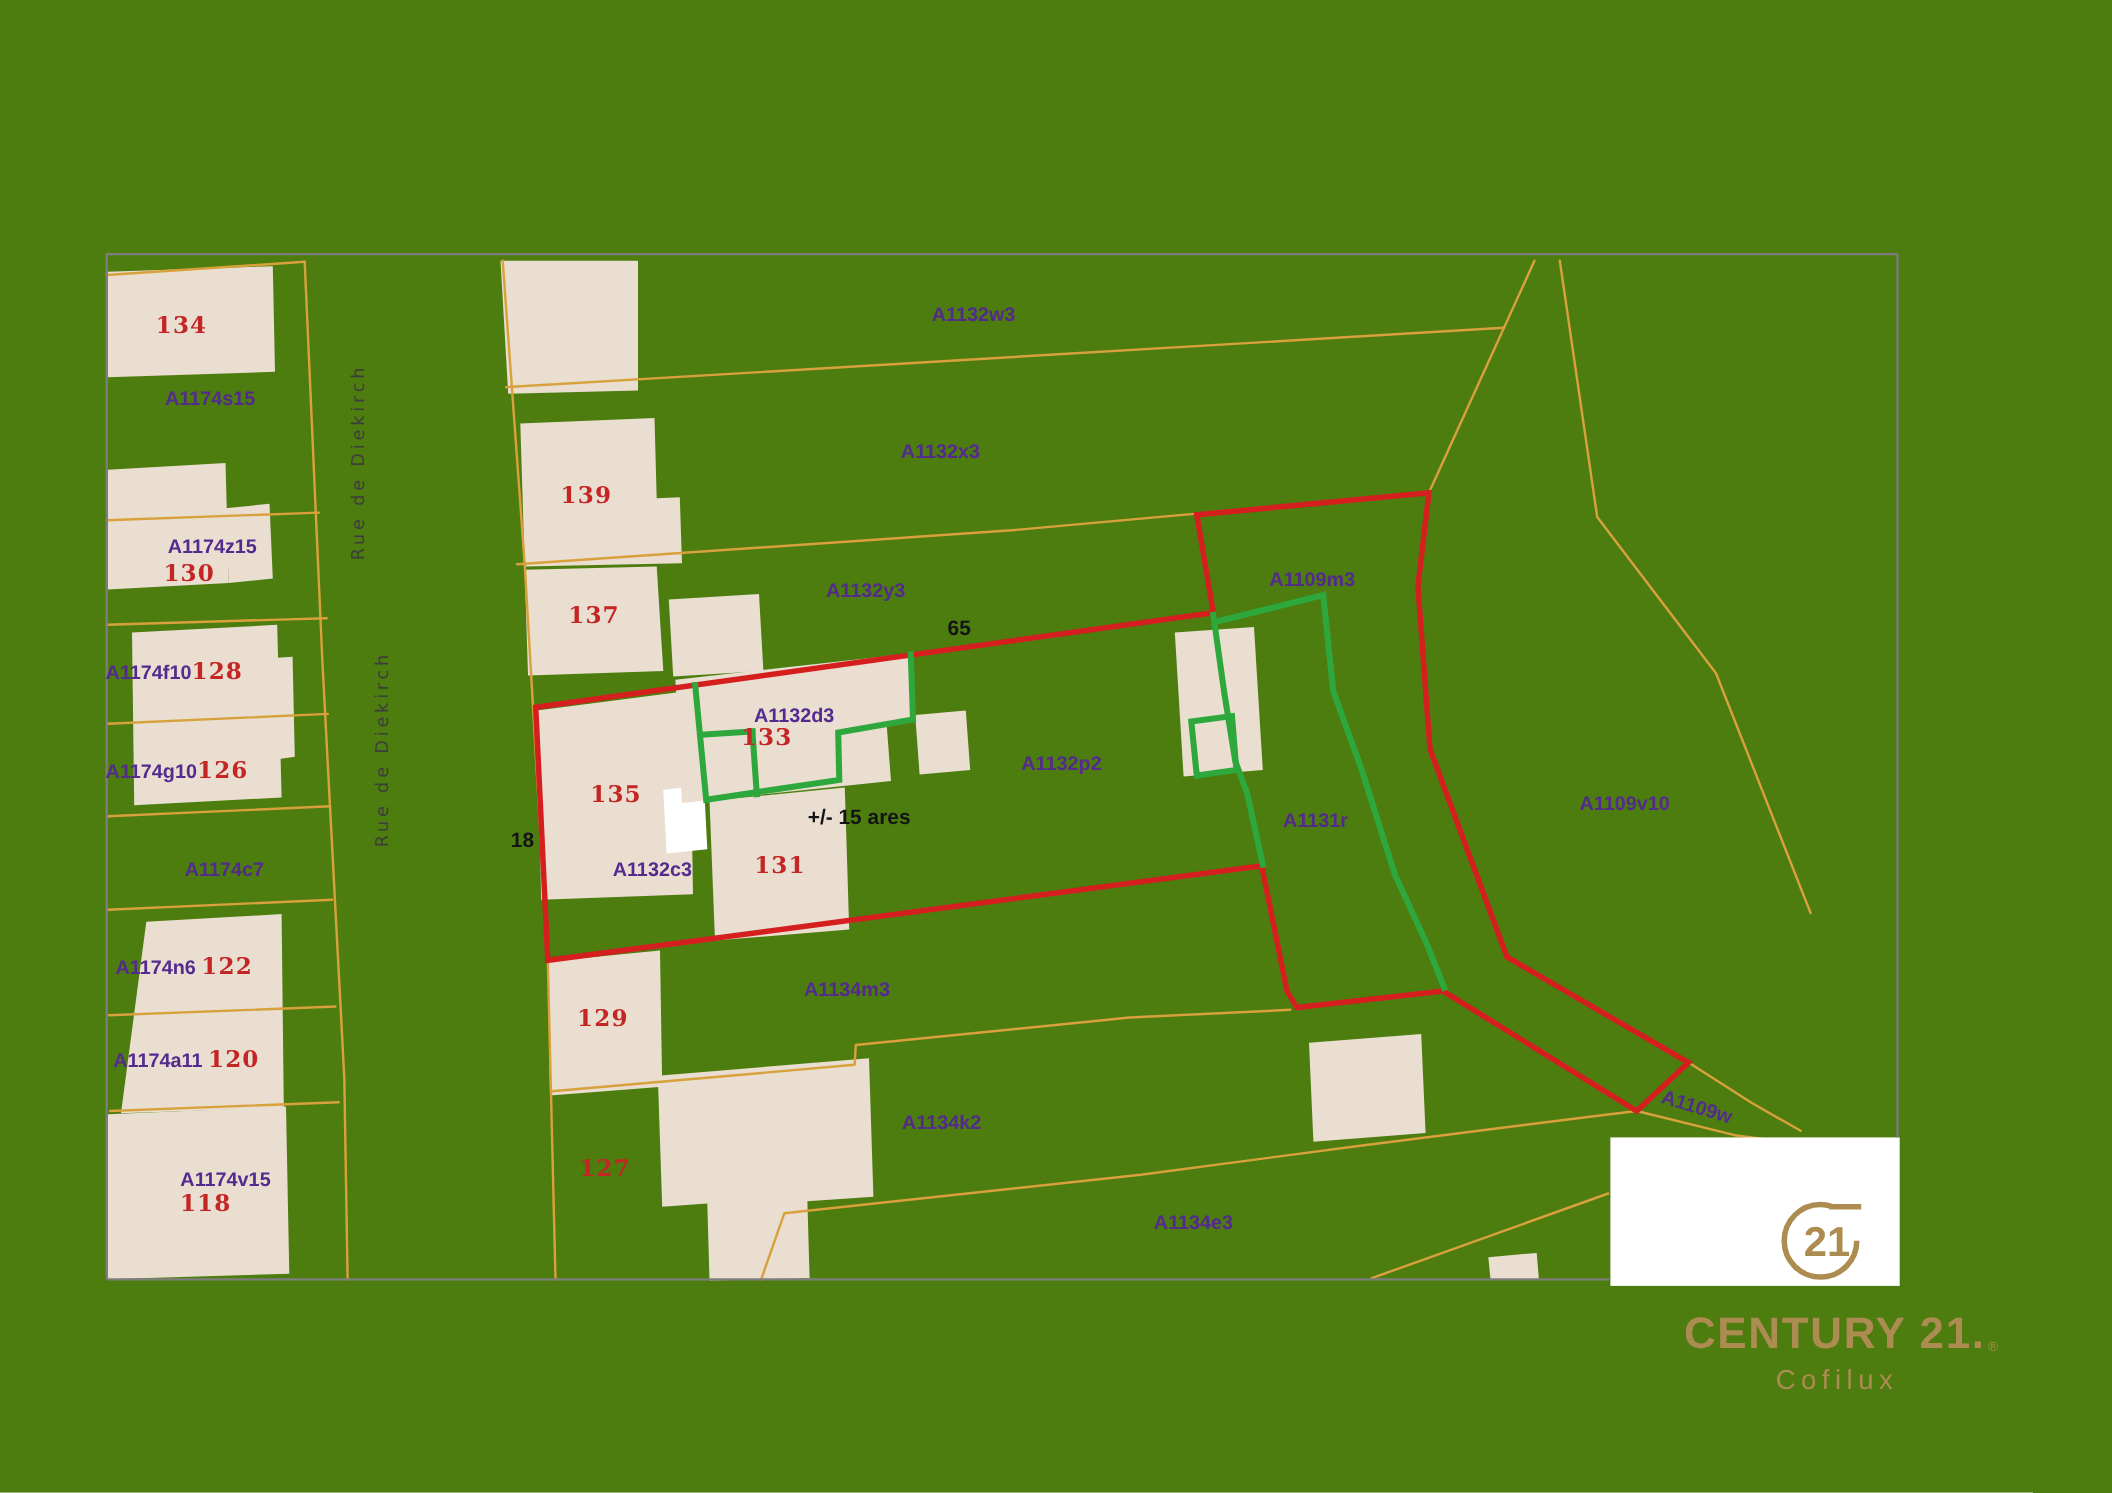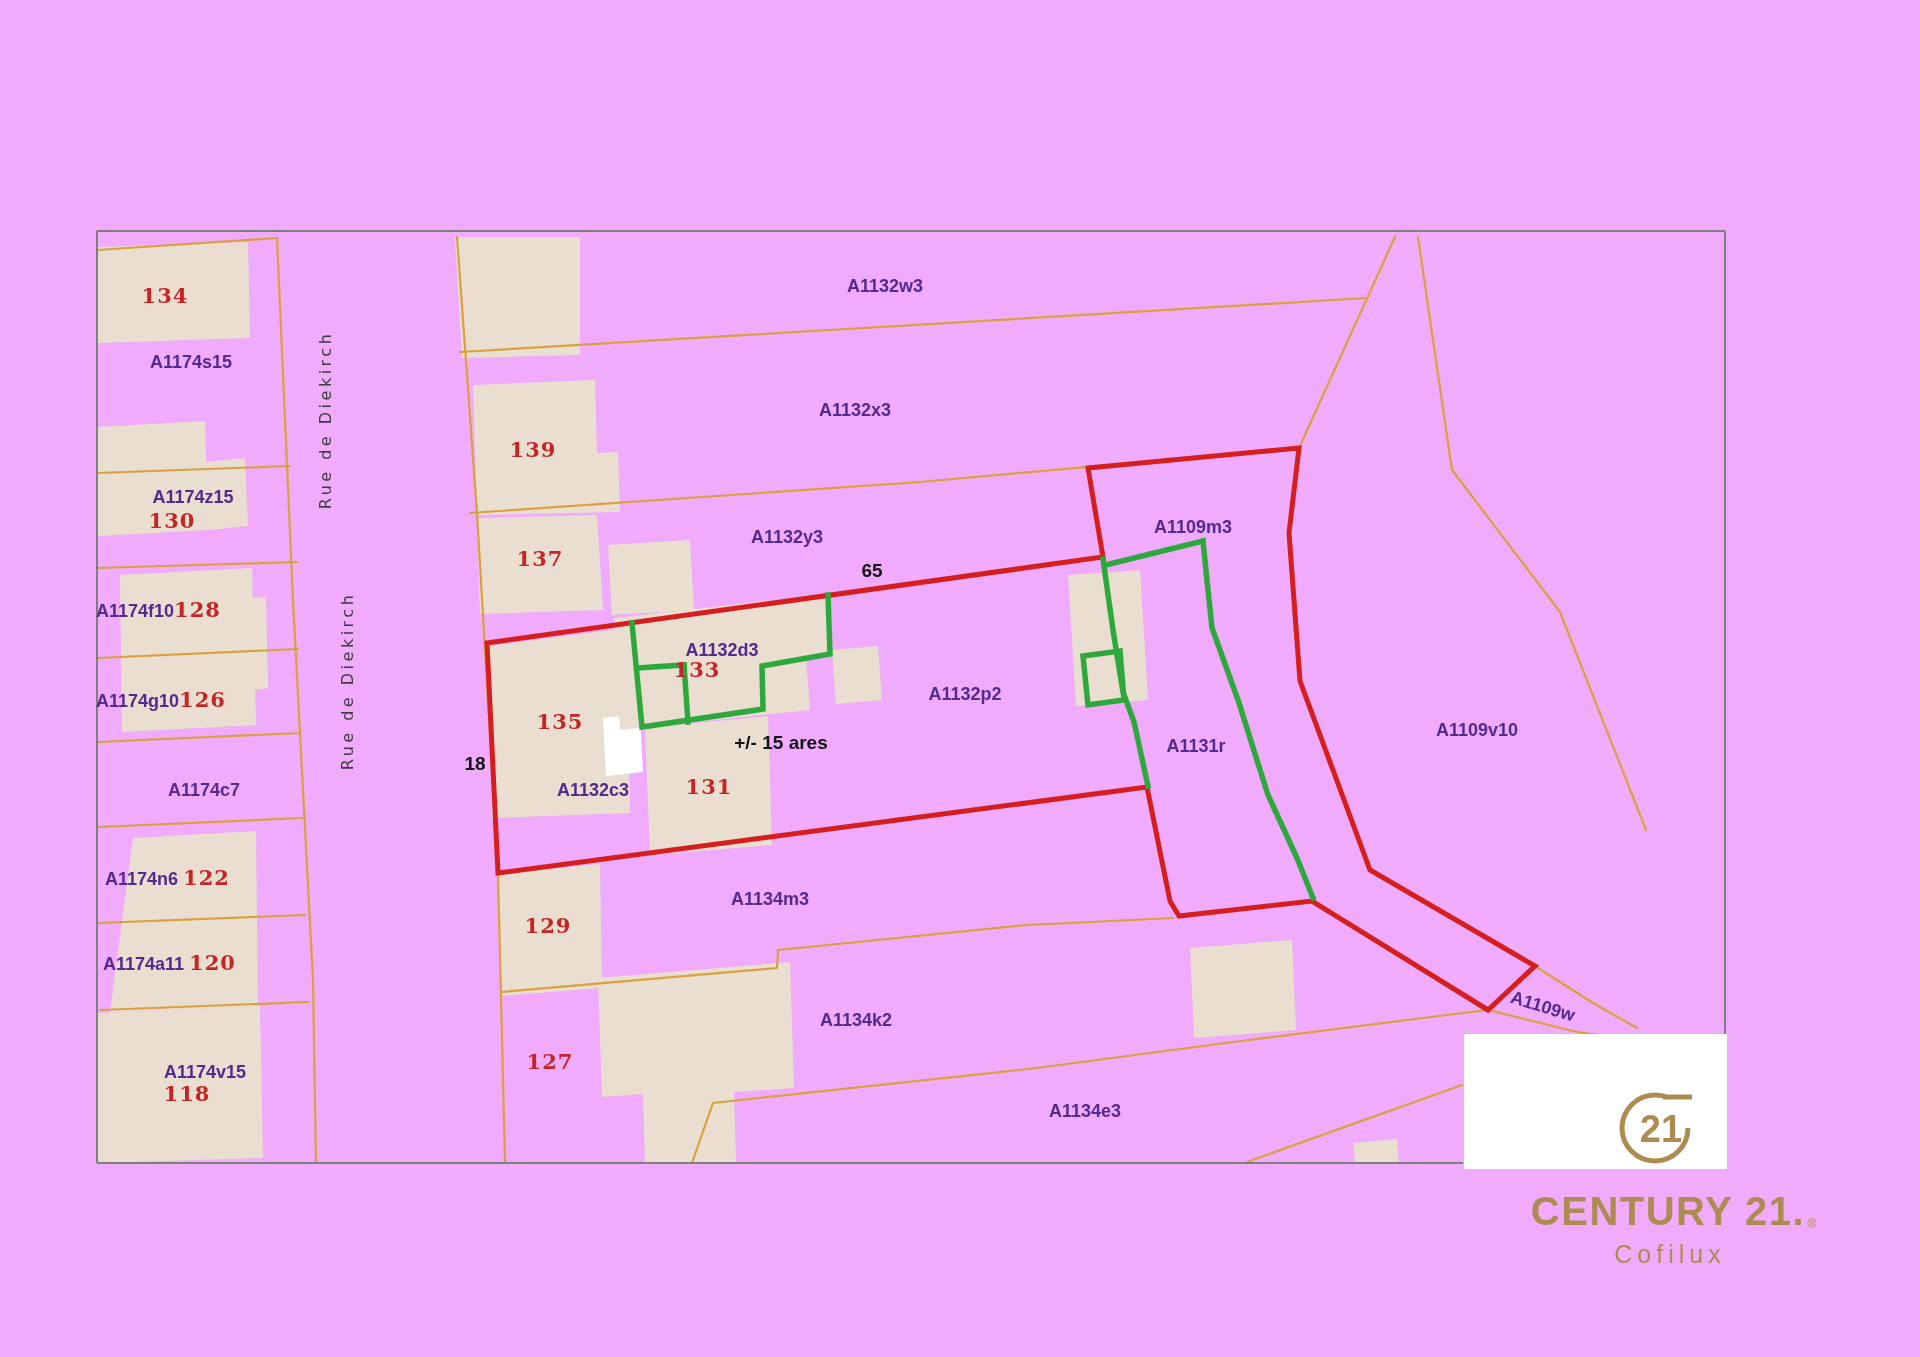--- a/index.html
+++ b/index.html
@@ -1,16 +1,16 @@
 <!DOCTYPE html>
 <html><head>
 <meta charset="utf-8">
 <style>
   html,body { margin:0; padding:0; background:#ffffff; }
-  .stage { position:relative; width:1920px; height:1357px; background:#f0abfc; overflow:hidden;
+  .stage { position:relative; width:1920px; height:1357px; background:#4d7c0f; overflow:hidden;
            font-family:"Liberation Sans", sans-serif; }
   svg { display:block; }
   .bld   { fill:#E9DED0; stroke:none; }
   .cut   { fill:#ffffff; stroke:none; }
   .oline { fill:none; stroke:#D8A13C; stroke-width:2.2; stroke-linejoin:round; stroke-linecap:round; }
   .redl  { fill:none; stroke:#D51F1F; stroke-width:5; stroke-linejoin:miter; }
   .grnl  { fill:none; stroke:#2EA83C; stroke-width:5.5; stroke-linejoin:miter; stroke-linecap:square; }
   .mapb  { stroke:#7e7e7e; stroke-width:2; fill:none; }
   .lbl-p { font:bold 18px "Liberation Sans", sans-serif; fill:#542A8E; }
   .lbl-r { font:bold 21px "DejaVu Serif", serif; fill:#C42525; letter-spacing:1px; }

